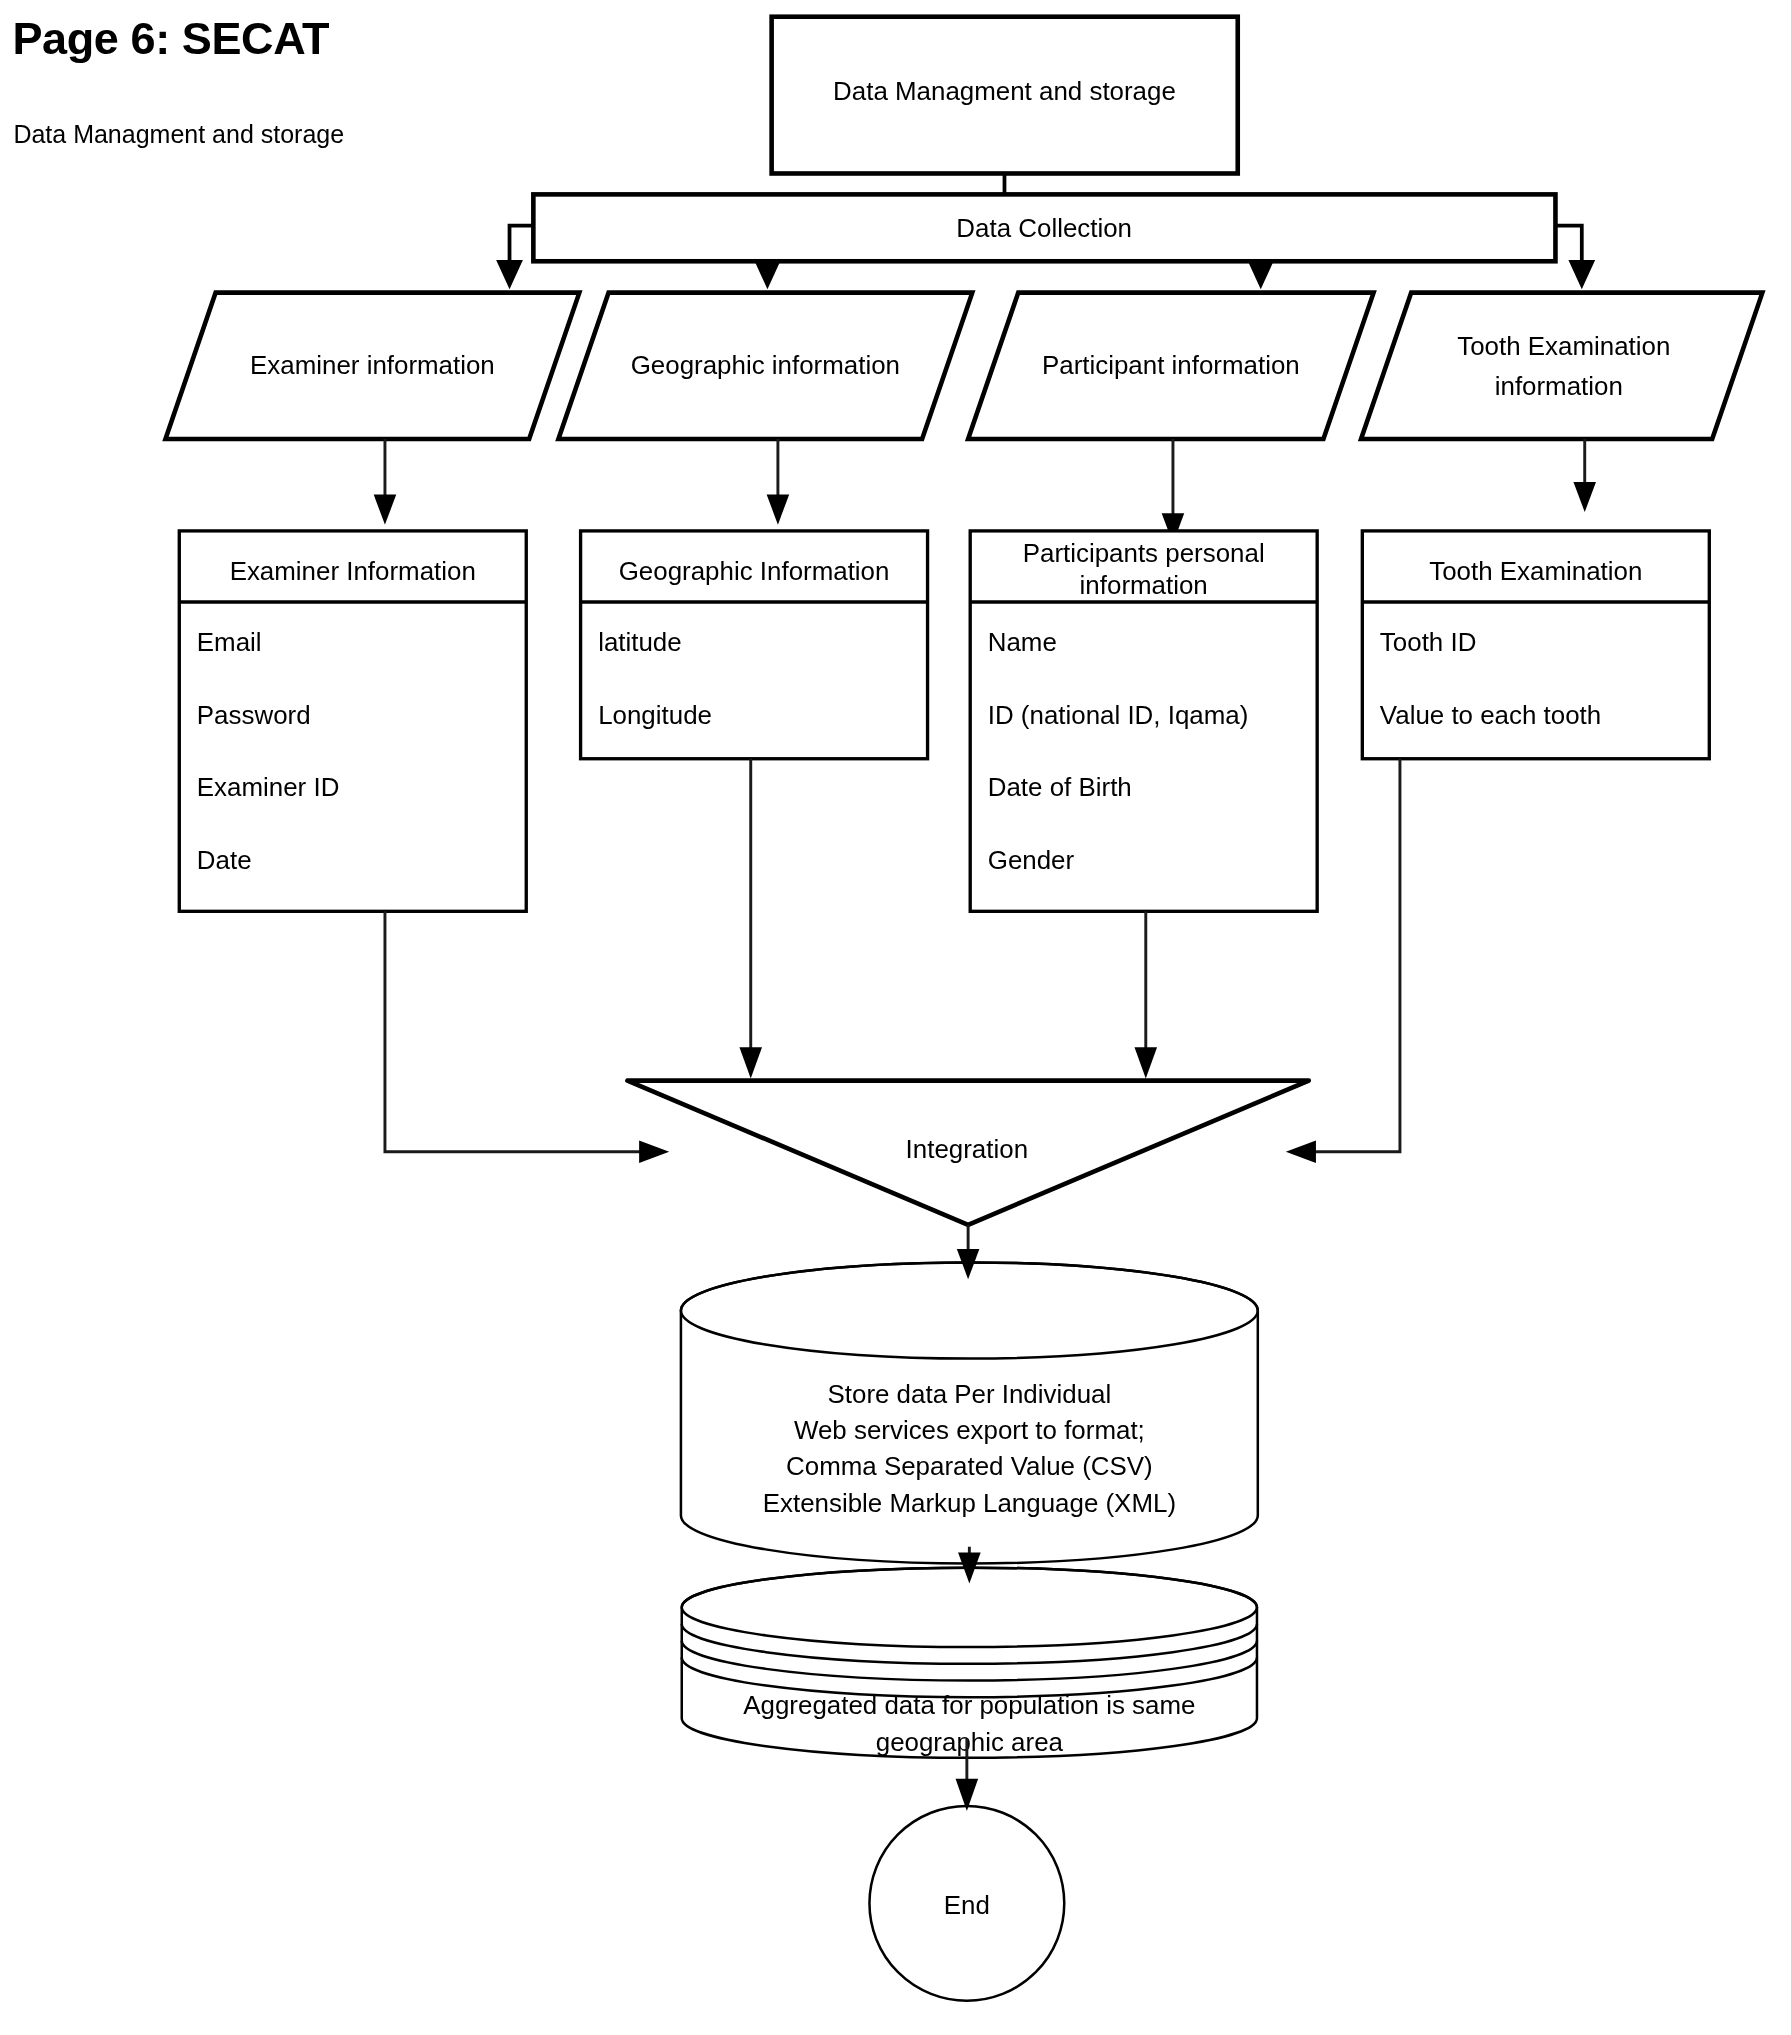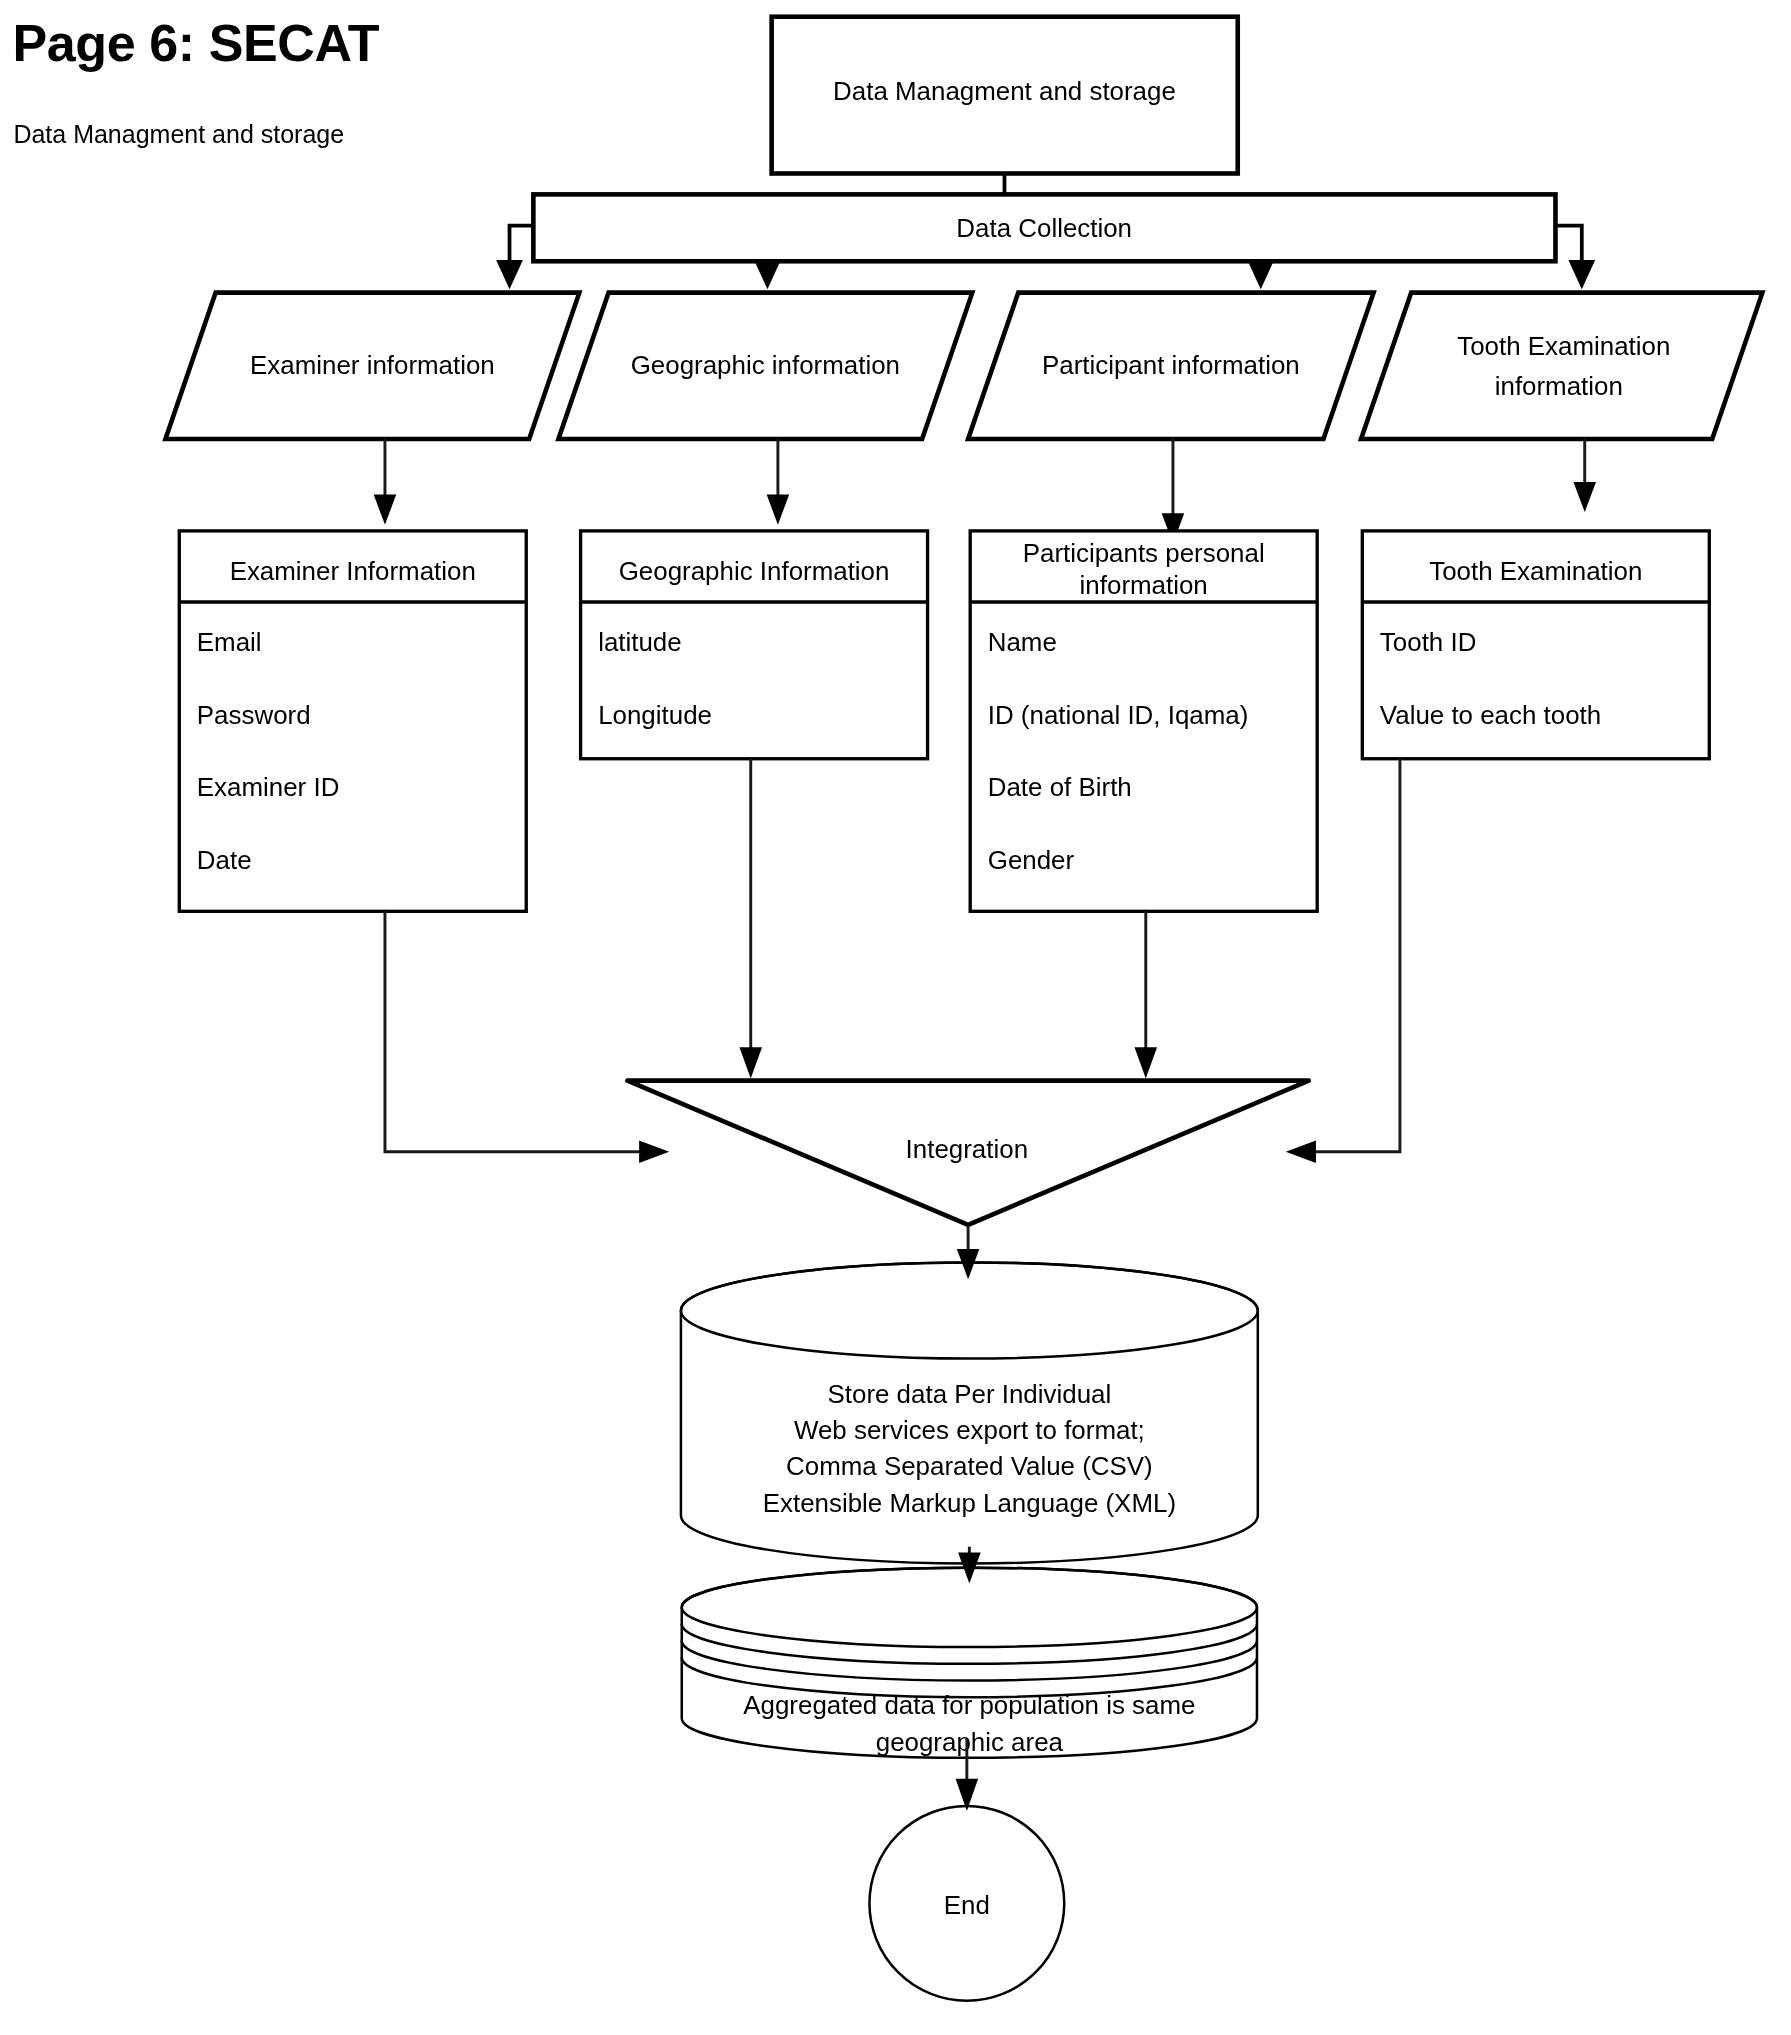--- a/index.html
+++ b/index.html
@@ -15,21 +15,21 @@
     position: relative;
     width: 1792px;
     height: 2035px;
     background: #ffffff;
     overflow: hidden;
   }
   #page-title {
     position: absolute;
     left: 12.5px;
     top: 13.4px;
-    font-size: 52px;
+    font-size: 45px;
     font-weight: bold;
     letter-spacing: -0.4px;
     white-space: nowrap;
   }
   #page-subtitle {
     position: absolute;
     left: 13.4px;
     top: 120px;
     font-size: 25px;
     white-space: nowrap;

